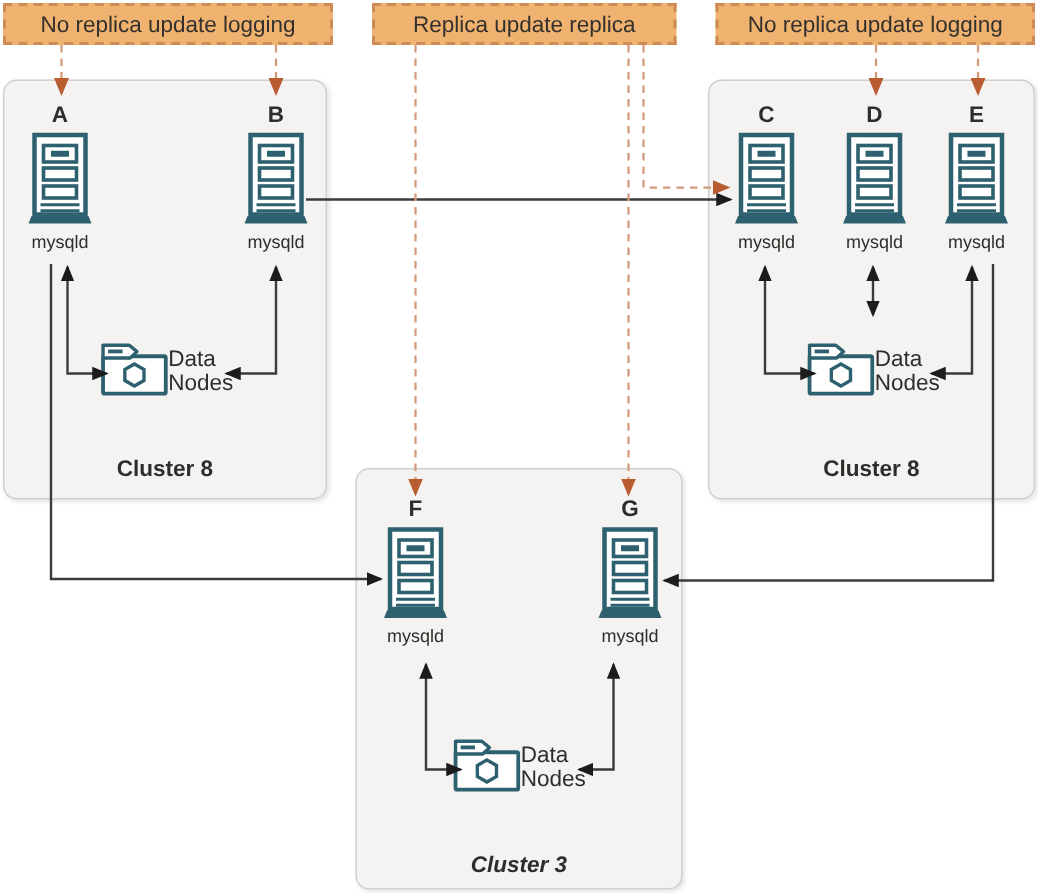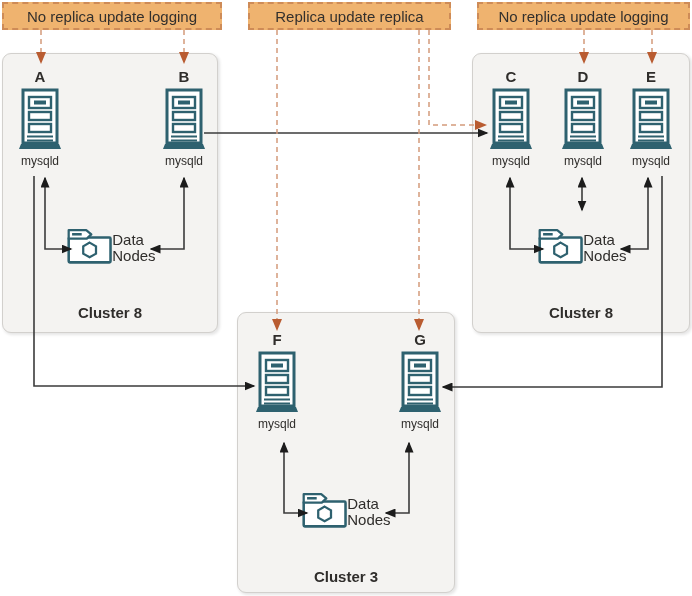--- a/index.html
+++ b/index.html
@@ -134,21 +134,21 @@
           <use href="#srv"></use>
         </svg>
       <div class="proc-label">mysqld</div>
     </div>
     <div class="datanodes" style="left:64px;top:165px;">
       <svg width="80" height="64">
           <use href="#fld"></use>
         </svg>
       <div class="dn-label">Data Nodes</div>
     </div>
-    <div class="cluster-name" style="top:255px;">Cluster 3</div>
+    <div class="cluster-name" style="top:255px;font-style:italic;">Cluster 3</div>
   </div>
 
   <svg class="overlay" width="692" height="596" viewBox="0 0 692 596">
     <defs>
       <marker id="mb" orient="auto-start-reverse" markerWidth="11" markerHeight="9" refX="9.5" refY="4.5" markerUnits="userSpaceOnUse">
         <path class="mb" d="M0,0 L11,4.5 L0,9 Z"></path>
       </marker>
       <marker id="mo" orient="auto-start-reverse" markerWidth="12" markerHeight="10" refX="10" refY="5" markerUnits="userSpaceOnUse">
         <path class="mo" d="M0,0 L12,5 L0,10 Z"></path>
       </marker>

